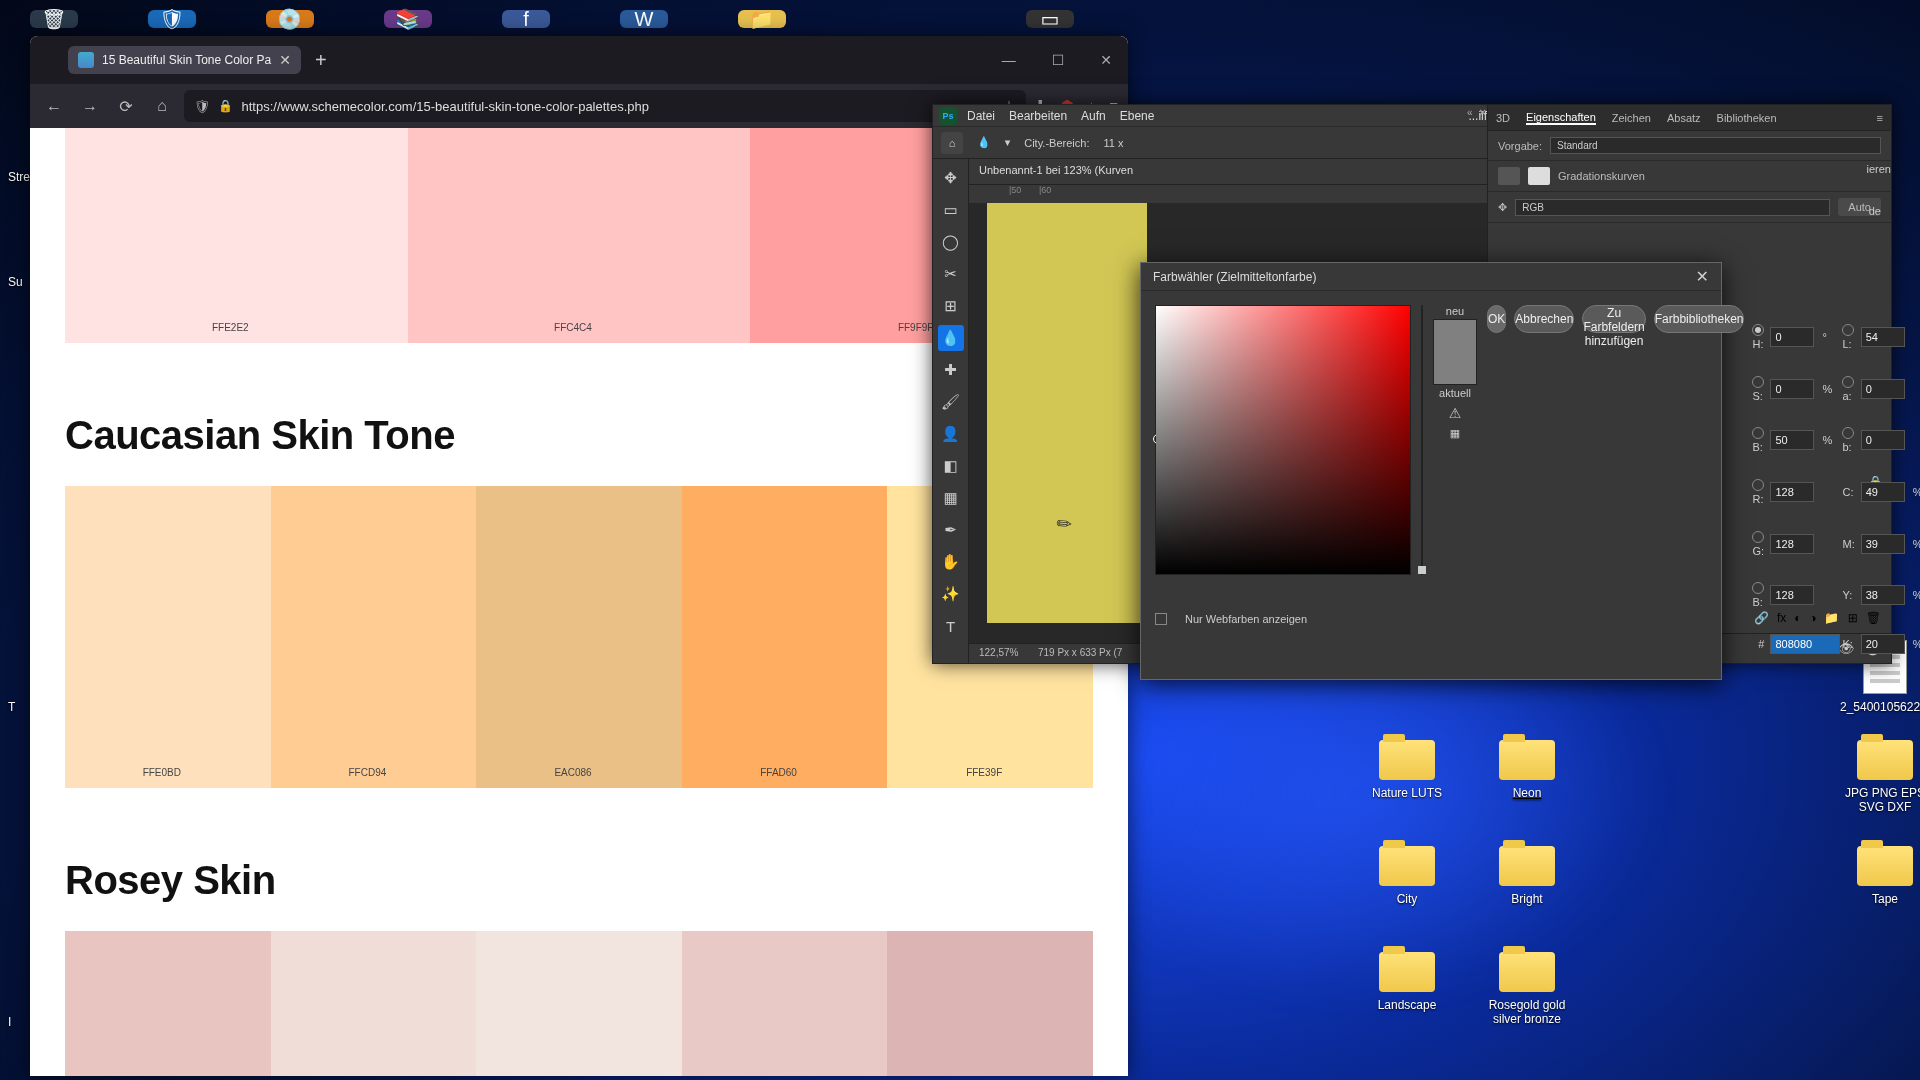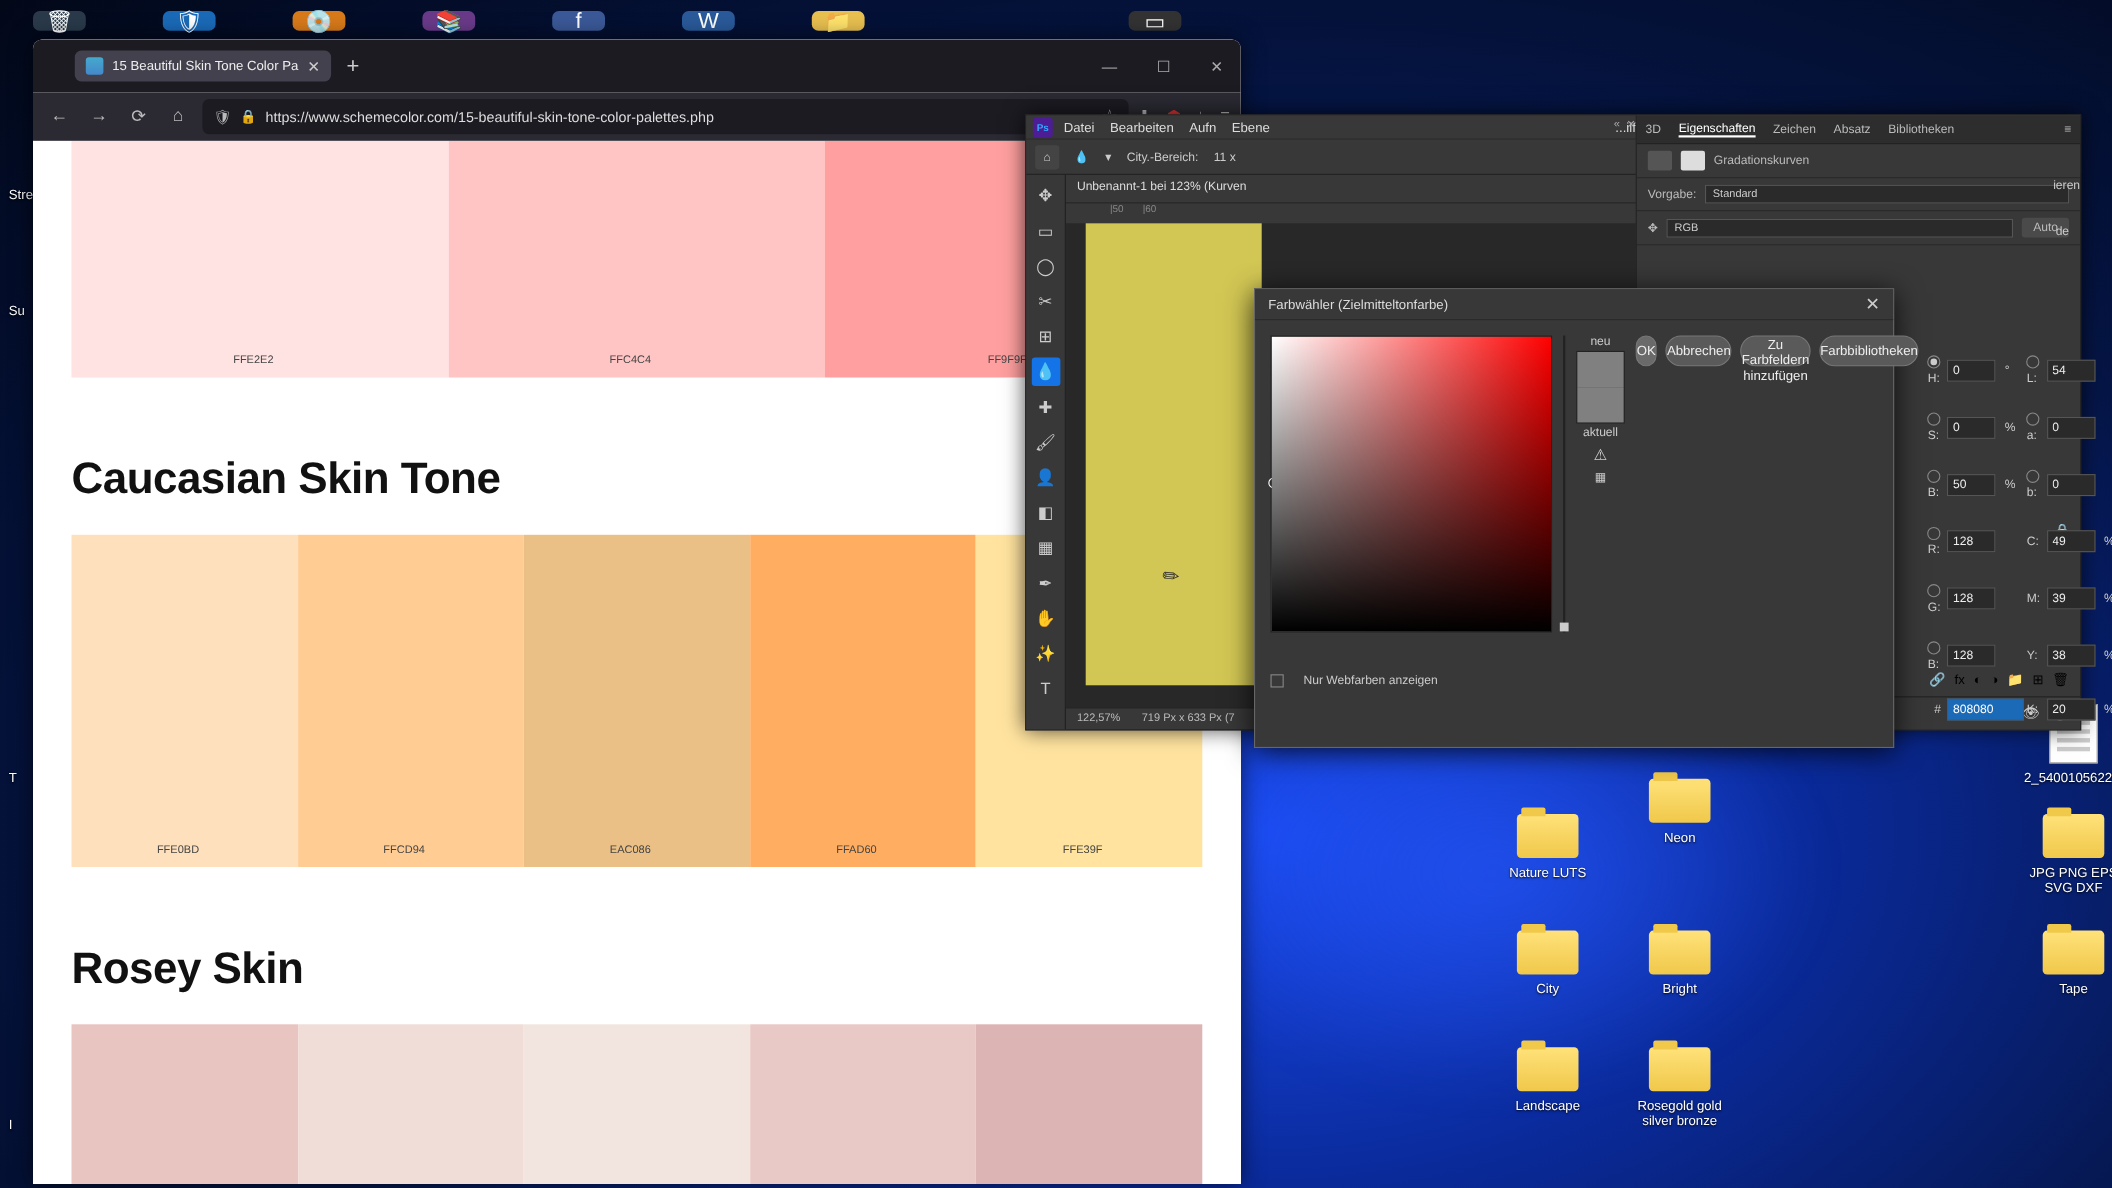--- a/index.html
+++ b/index.html
@@ -47,21 +47,21 @@
 .page-content { height: calc(100% - 92px); background:#fff; overflow-y:auto; padding: 0 35px 40px; }
 .palette-row { display:flex; height:215px; margin-bottom: 70px; }
 .swatch { flex:1; position:relative; }
 .swatch-code { position:absolute; bottom:10px; left:0; right:12px; text-align:center; font-size:10px; color:#444; }
 .palette-title { font-size:40px; font-weight:800; color:#111; margin: 0 0 28px; letter-spacing:-0.5px; }
 .palette-row.tall { height: 302px; justify-content: center; }
 
 
 .ps-window { position:absolute; left:932px; top:104px; width:960px; height:560px; background:#383838; z-index:3; border:1px solid #222; box-shadow: 0 0 18px rgba(0,0,0,0.7); }
 .ps-titlebar { height:22px; background:#383838; display:flex; align-items:center; padding:0 6px; gap:10px; border-bottom:1px solid #2a2a2a; }
-.ps-logo { width:18px; height:18px; background:#4c1d95; color:#31a8ff; font-size:9px; font-weight:bold; display:flex; align-items:center; justify-content:center; border-radius:3px; }
+.ps-logo { width:18px; height:18px; background:#14532d; color:#31a8ff; font-size:9px; font-weight:bold; display:flex; align-items:center; justify-content:center; border-radius:3px; }
 .ps-menu { display:flex; gap:14px; color:#ddd; font-size:12px; }
 .ps-menu span{cursor:pointer;}
 .ps-wincontrols { margin-left:auto; display:flex; gap:10px; color:#ccc; font-size:11px; }
 .ps-wincontrols span{cursor:pointer; padding:2px 6px;}
 .ps-wincontrols-small {display:flex;gap:6px;color:#aaa;font-size:10px;position:absolute;right:404px;top:2px;}
 .ps-wincontrols-small span{cursor:pointer;}
 
 .ps-options { height:32px; background:#383838; border-bottom:1px solid #222; display:flex; align-items:center; padding:0 8px; gap:14px; color:#ccc; font-size:11px; }
 .ps-home { width:22px; height:22px; background:#444; border-radius:3px; display:flex; align-items:center; justify-content:center; }
 
@@ -134,21 +134,21 @@
     <div class="sidebar-frag" style="top: 275px;">Su</div>
     <div class="sidebar-frag" style="top: 700px;">T</div>
     <div class="sidebar-frag" style="top: 1015px;">I</div>
   </div>
 
 <div id="desktop-icons">
     <div class="desktop-folder" style="left: 1362px; top: 740px;">
       <div class="folder-ico"></div>
       <div class="folder-label">Nature LUTS</div>
     </div>
-    <div class="desktop-folder" style="left: 1482px; top: 708px;">
+    <div class="desktop-folder" style="left: 1482px; top: 740px; text-decoration: underline;">
       <div class="folder-ico"></div>
       <div class="folder-label">Neon</div>
     </div>
     <div class="desktop-folder" style="left: 1362px; top: 846px;">
       <div class="folder-ico"></div>
       <div class="folder-label">City</div>
     </div>
     <div class="desktop-folder" style="left: 1482px; top: 846px;">
       <div class="folder-ico"></div>
       <div class="folder-label">Bright</div>
@@ -316,27 +316,27 @@
     <div class="ps-panels">
       <div class="panel-tabs">
         <span>3D</span>
         <span class="active">Eigenschaften</span>
         <span>Zeichen</span>
         <span>Absatz</span>
         <span>Bibliotheken</span>
         <span style="margin-left:auto">≡</span>
       </div>
       <div class="panel-row">
+        <span>Vorgabe:</span>
+        <span class="panel-select">Standard</span>
+      </div>
+      <div class="panel-row">
         <span class="panel-icon"></span>
         <span class="panel-icon" style="background:#ddd"></span>
         <span>Gradationskurven</span>
-      </div>
-      <div class="panel-row">
-        <span>Vorgabe:</span>
-        <span class="panel-select">Standard</span>
       </div>
       <div class="panel-row">
         <span>✥</span>
         <span class="panel-select">RGB</span>
         <span style="background:#4a4a4a;padding:3px 10px;border-radius:3px;cursor:pointer">Auto</span>
       </div>
       <div style="position:absolute;right:10px;top:100px;color:#ccc;font-size:11px">de</div>
       <div style="position:absolute;right:0px;top:58px;color:#ccc;font-size:11px">ieren</div>
       <div style="position:absolute;right:8px;top:98px;bottom:40px;left:380px;display:flex;flex-direction:column;gap:4px;"></div>
 

